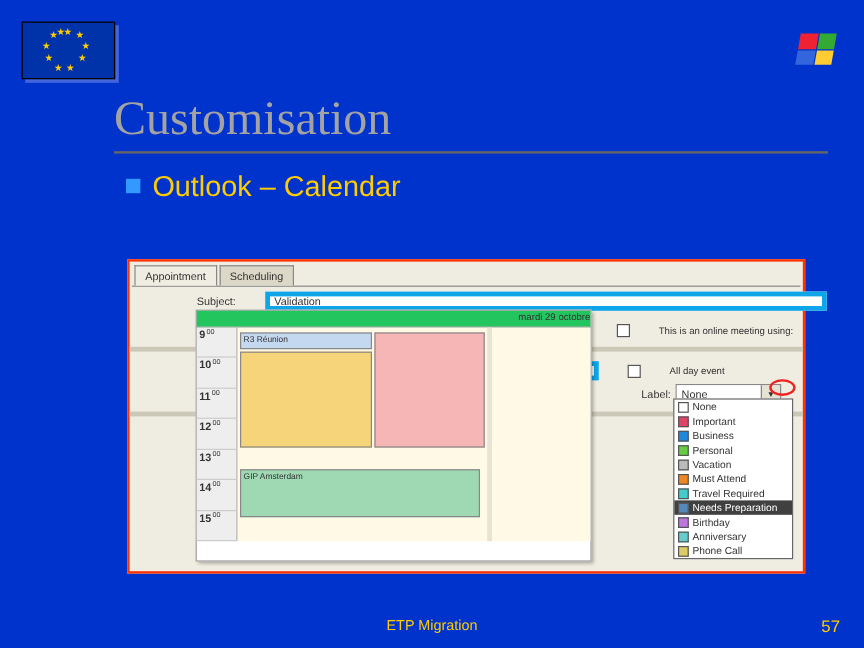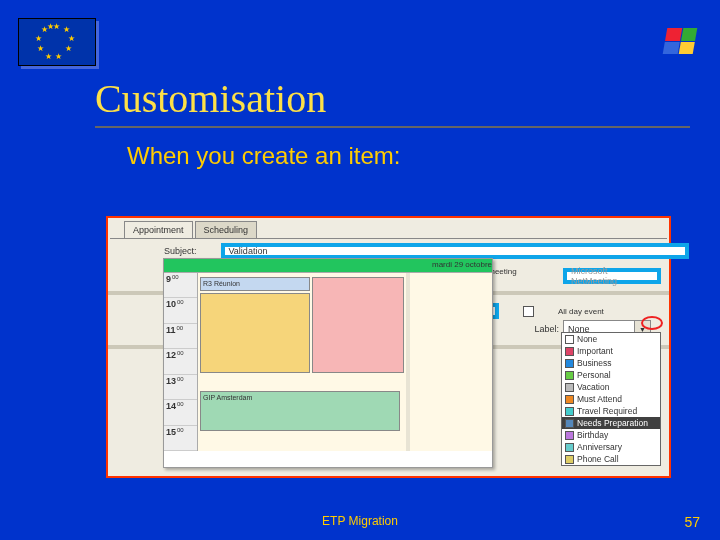--- a/index.html
+++ b/index.html
@@ -24,41 +24,41 @@
     position: absolute; top: 28px; right: 25px;
     width: 30px; height: 26px;
     display: grid; grid-template-columns: 1fr 1fr; grid-template-rows: 1fr 1fr;
     gap: 1px; transform: skewX(-10deg);
   }
   .win-logo div:nth-child(1){background:#e23;} .win-logo div:nth-child(2){background:#3a3;}
   .win-logo div:nth-child(3){background:#36d;} .win-logo div:nth-child(4){background:#fc3;}
   .title {
     position: absolute; top: 75px; left: 95px; right: 30px;
     font-family: Georgia, 'Times New Roman', serif;
-    font-size: 40px; color: #fde047;
+    font-size: 40px; color: #a3a3a3;
     border-bottom: 2px solid #666;
     padding-bottom: 4px;
   }
   .bullet-block {
     position: absolute; top: 142px; left: 105px;
     color: #ffcc00; font-size: 24px;
   }
   .bullet-sq {
     display:inline-block; width:12px; height:12px;
     background:#3399ff; margin-right:10px; vertical-align: 2px;
   }
   .line2 { margin-left: 22px; }
   .shot {
     position: absolute; top: 216px; left: 106px;
     width: 565px; height: 262px;
     background: #efece1;
     border: 2px solid #ff3300;
     font-size: 9px; color:#333;
   }
-  .tabs { display:flex; gap:2px; padding:3px 4px 0 16px; font-size:9px; }
+  .tabs { display:flex; gap:2px; padding:3px 4px 0 4px; font-size:9px; }
   .tab { padding:3px 8px; background:#efece1; border:1px solid #888; border-bottom:none; }
   .tab.inactive { background:#dcd8c8; }
   .row { display:flex; align-items:center; gap:24px; padding:4px 8px;margin-left:48px; }
   .lbl { width:58px; font-size:9px; }
   .fld { flex:0 0 auto; height:16px; background:#fff; border:4px solid #0ea5e9; padding:1px 4px; font-size:9px; display:flex; align-items:center; }
   .w-subject { width:468px; }
   .w-loc { width:100px; }
   .chk { width:11px; height:11px; border:1px solid #555; background:#fff; display:inline-block; }
   .dd { width:130px; display:flex; justify-content:space-between; }
   .dd .arr{font-size:7px;color:#333;}
@@ -121,40 +121,39 @@
 <div class="win-logo">
   <div></div>
     <div></div>
     <div></div>
     <div></div>
 </div>
 
 <div class="title">Customisation</div>
 
 <div class="bullet-block">
-  <div class="line2">When you create an item:</div>
+  <div><span class="bullet-sq"></span><span>Outlook – Calendar</span></div>
 </div>
 
 <div class="shot">
   <div class="tabs">
     <div class="tab">Appointment</div>
     <div class="tab inactive">Scheduling</div>
   </div>
   <div style="height:1px;background:#888;margin:0 2px"></div>
   <div class="row">
     <div class="lbl">Subject:</div>
     <div class="fld w-subject">Validation</div>
   </div>
   <div class="row">
     <div class="lbl">Location:</div>
     <div class="fld w-loc">CSM 1/111</div>
     <span style="flex:1"></span>
     <span class="chk"></span>
     <span style="font-size:8px">This is an online meeting using:</span>
-    <div class="fld" style="width:98px;color:#999">Microsoft NetMeeting</div>
   </div>
   <div class="divider"></div>
   <div class="row">
     <span class="clock"></span>
     <div class="lbl">Start time:</div>
     <div class="fld dd">
         <span>mar. 29/10/2002</span>
         <span class="arr">▼</span>
       </div>
     <div class="fld dd" style="width:55px">

